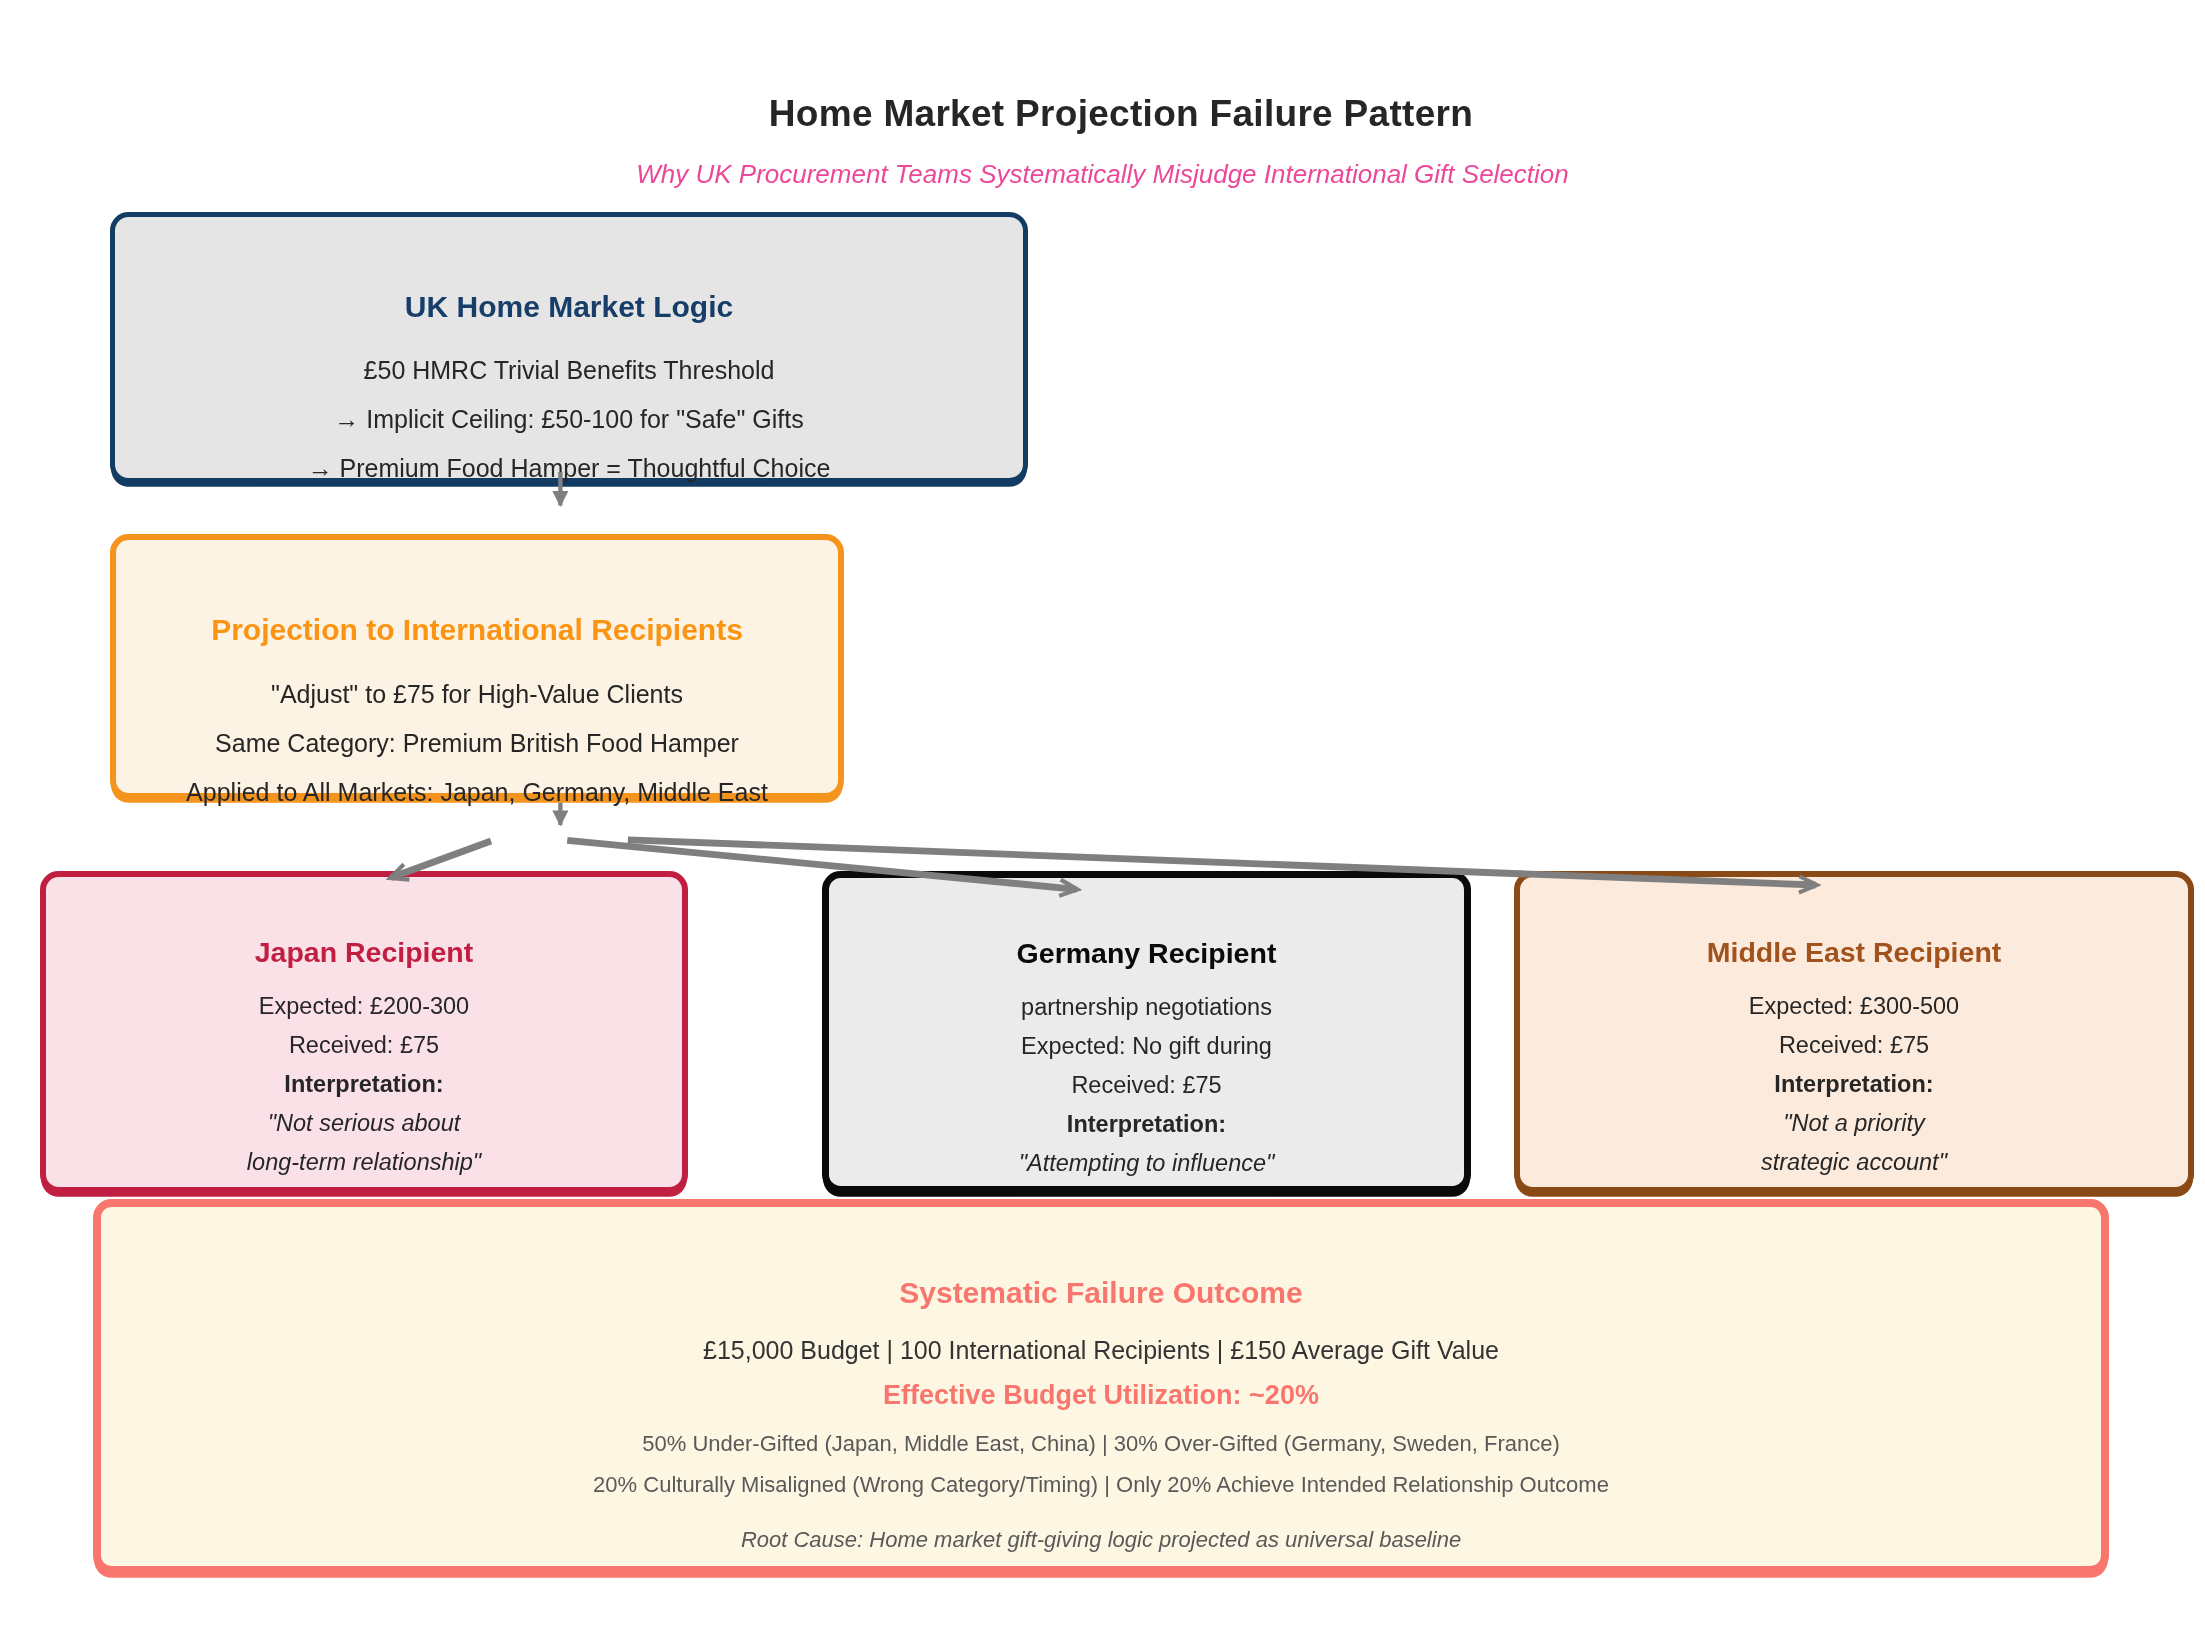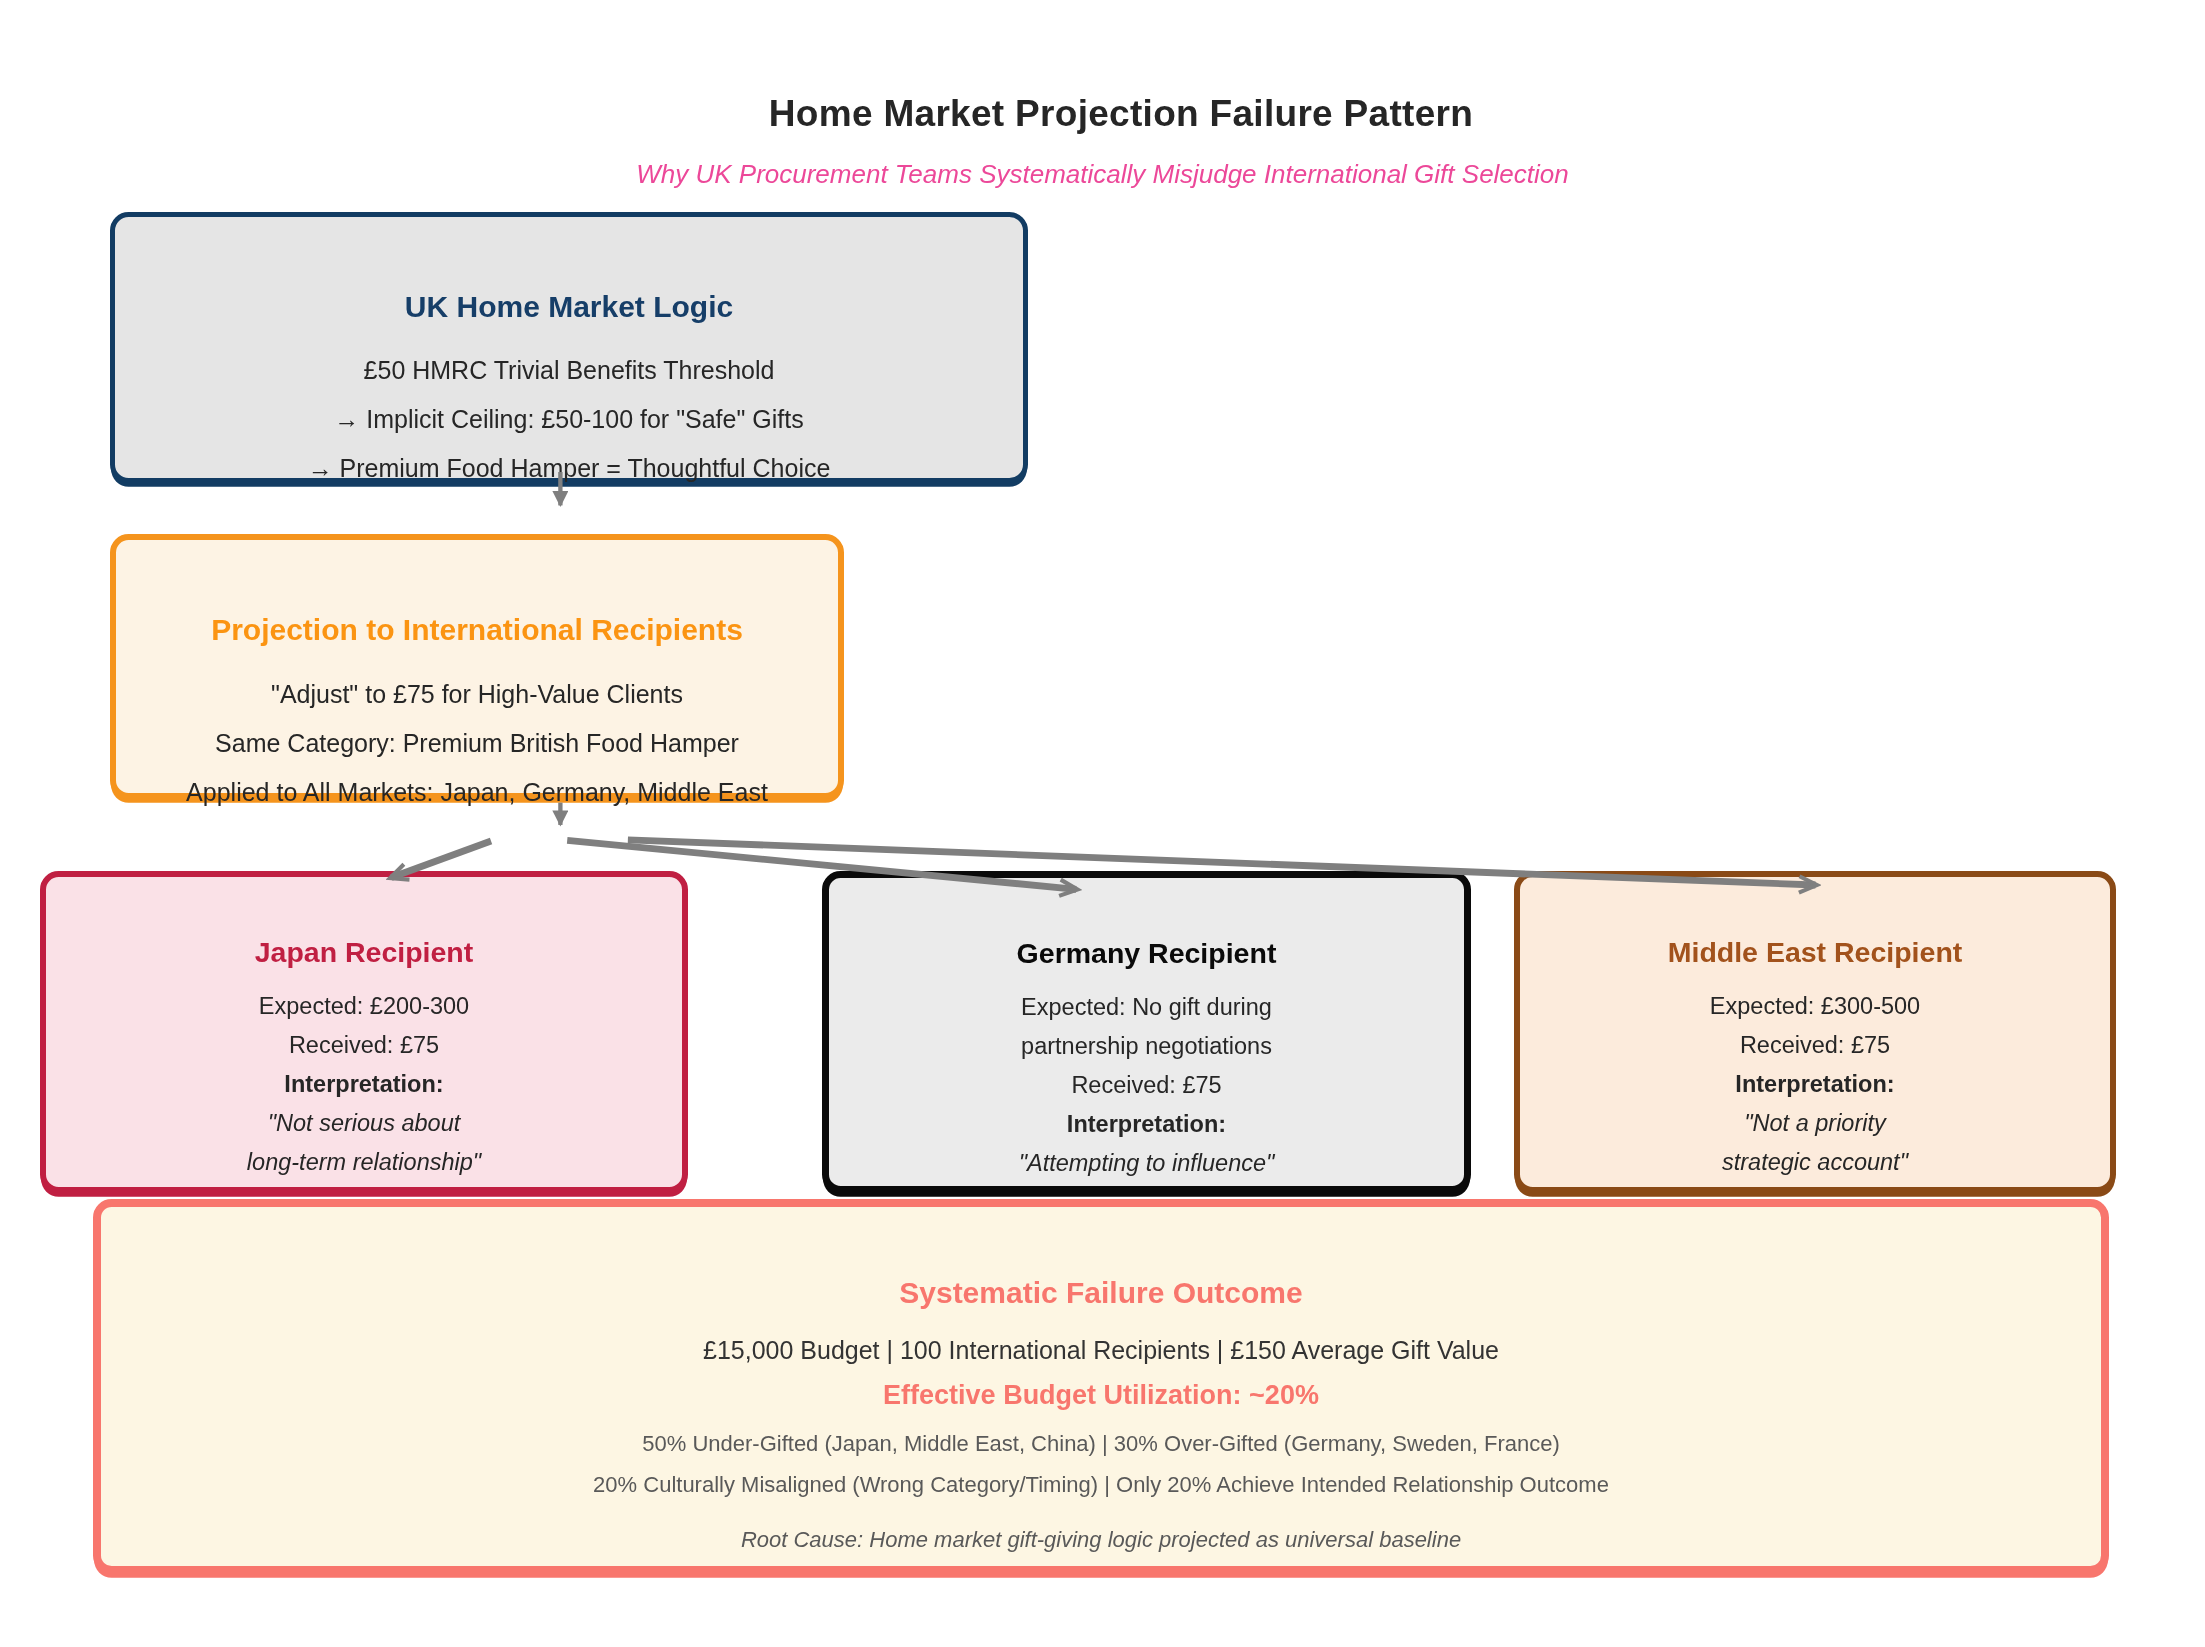--- a/index.html
+++ b/index.html
@@ -30,21 +30,21 @@
   #box-projection{left:110px;top:534px;width:734px;height:265px;border-width:6.2px;}
   #box-projection .box-title{top:73px;}
   #box-projection .box-lines{top:130px;}
   
   .recipient{top:871px;height:322px;}
   .recipient .box-title{top:59px;font-size:28.5px;}
   .recipient .box-lines{top:110px;font-size:23.5px;}
   .recipient .box-lines .bline{line-height:39px;}
   #box-japan{left:40px;width:648px;border-width:6.8px;}
   #box-germany{left:822px;width:649px;border-width:7.4px;}
-  #box-middle-east{left:1514px;width:602px;border-width:6.8px;}
+  #box-middle-east{left:1514px;width:680px;border-width:6.8px;}
   
   #box-outcome{left:93px;top:1199px;width:2016px;height:375px;border-width:8px;}
   #box-outcome .box-title{top:69px;}
   .outcome-line{position:absolute;left:0;right:0;text-align:center;white-space:nowrap;}
   #outcome-stats{top:129px;font-size:25px;color:#333333;}
   #outcome-util{top:173px;font-size:27px;font-weight:bold;}
   #outcome-gray1{top:224px;font-size:22px;color:#595959;}
   #outcome-gray2{top:265px;font-size:22px;color:#595959;}
   #outcome-root{top:320px;font-size:22px;color:#595959;font-style:italic;}
   .bline.b{font-weight:bold;}
@@ -98,22 +98,22 @@
       <div class="bline">Received: £75</div>
       <div class="bline b">Interpretation:</div>
       <div class="bline i">"Not serious about</div>
       <div class="bline i">long-term relationship"</div>
     </div>
 </div>
 
 <div class="box recipient" id="box-germany" style="background: rgb(235, 235, 235); border-color: rgb(10, 10, 10); box-shadow: rgb(10, 10, 10) 0px 5px 0px -1.2px;">
   <div class="box-title" style="color: rgb(10, 10, 10);">Germany Recipient</div>
   <div class="box-lines">
+      <div class="bline">partnership negotiations</div>
       <div class="bline">Expected: No gift during</div>
-      <div class="bline">partnership negotiations</div>
       <div class="bline">Received: £75</div>
       <div class="bline b">Interpretation:</div>
       <div class="bline i">"Attempting to influence"</div>
     </div>
 </div>
 
 <div class="box recipient" id="box-middle-east" style="background: rgb(252, 235, 220); border-color: rgb(138, 74, 22); box-shadow: rgb(138, 74, 22) 0px 5px 0px -1.2px;">
   <div class="box-title" style="color: rgb(162, 82, 28);">Middle East Recipient</div>
   <div class="box-lines">
       <div class="bline">Expected: £300-500</div>

